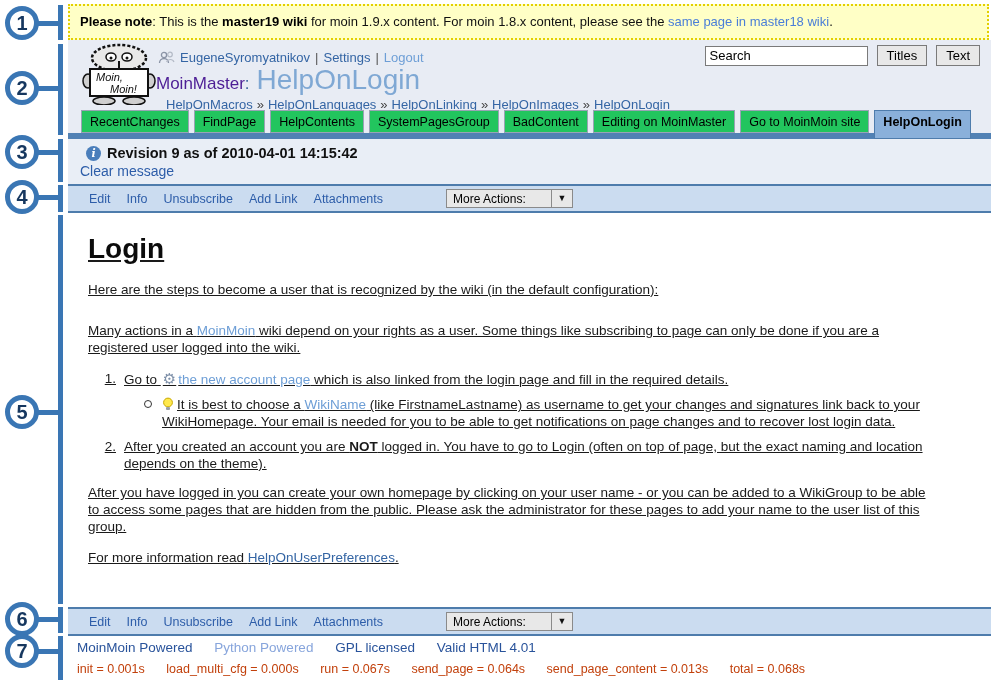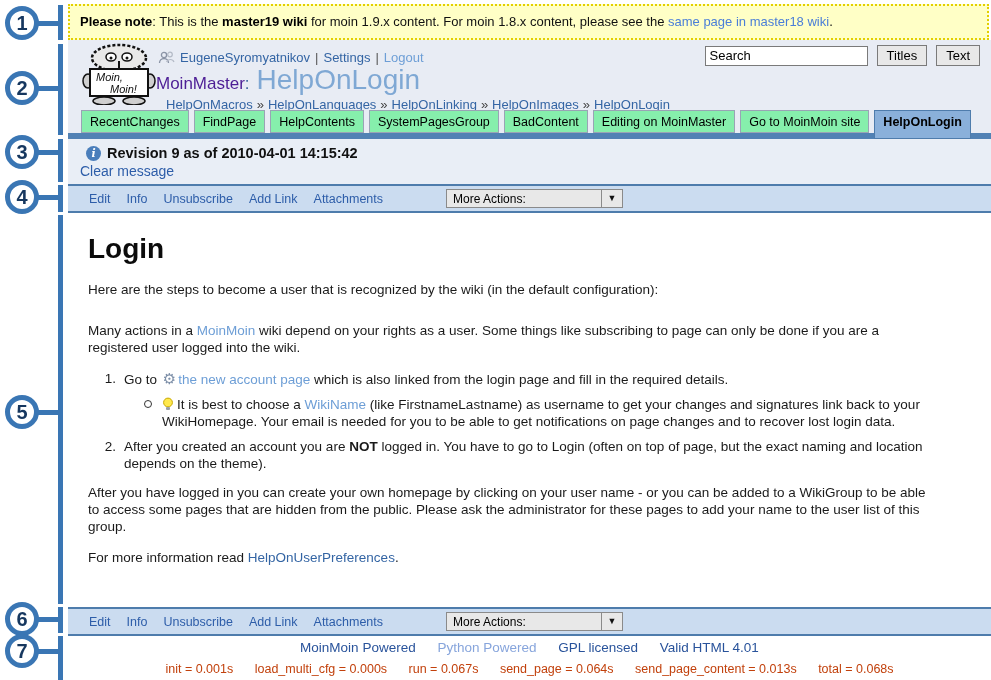--- a/index.html
+++ b/index.html
@@ -47,21 +47,21 @@
   .searchrow input {
     width:163px; height:20px; border:1px solid #7a7a7a; font-size:13px;
     padding:0 4px; font-family:inherit; background:#fff;
   }
   .btn {
     height:21px; background:#e8e8e8; border:1px solid #7a7a7a;
     font-size:13px; font-family:inherit; padding:0 9px; cursor:pointer; color:#000;
   }
   .tabs { position:absolute; left:13px; bottom:0; display:flex; align-items:flex-end; gap:5px; z-index:2; }
   .tab {
-    background:#86efac; border:1px solid #99a4b5; font-size:12.5px; color:#000;
+    background:#22c55e; border:1px solid #99a4b5; font-size:12.5px; color:#000;
     padding:4px 8px 3px 8px; white-space:nowrap; cursor:pointer;
   }
   .tab.active {
     background:#8ab0da; border-color:#4e7cac; font-weight:bold;
     padding-bottom:9px; margin-bottom:-6px;
   }
   .band { position:absolute; left:68px; top:133px; width:923px; height:6px; background:#5181b4; z-index:1; }
 
   
   .message { position:absolute; left:68px; top:139px; width:923px; height:45px; background:#e9eef6; padding:6px 0 0 18px; }
@@ -75,46 +75,46 @@
   .msg-clear { margin:2px 0 0 -6px; font-size:14px; }
 
   
   .editbar {
     position:absolute; left:68px; width:923px; height:29px; background:#cbdcf0;
     border-top:2px solid #4e7cac; border-bottom:2px solid #4e7cac;
     display:flex; align-items:center; padding-left:21px; font-size:12.5px;
   }
   .editbar .link { margin-right:16px; }
   .dropdown {
-    margin-left:47px; width:177px; height:19px; background:#e8e8e8;
+    margin-left:47px; width:127px; height:19px; background:#e8e8e8;
     border:1px solid #8a8a8a; display:flex; align-items:stretch; cursor:pointer;
   }
   .dd-label { flex:1; font-size:12px; color:#000; padding:2px 0 0 6px; }
   .dd-arrow { width:21px; border-left:1px solid #8a8a8a; text-align:center; font-size:9px; color:#111; line-height:17px; }
 
   
-  .content { position:absolute; left:68px; top:213px; width:923px; height:394px; background:#fff; }
+  .content { position:absolute; left:68px; top:213px; width:923px; height:394px; background:#fff;text-decoration:underline; }
   .content h1 { margin:20px 0 0 20px; font-size:28px; color:#0b0b0b; }
   .ctext { font-size:13.5px; line-height:17px; color:#1a1a1a; }
   .p1 { margin:24px 20px 0 20px; width:845px; }
   .p2 { margin:16px 20px 0 20px; width:845px; }
   .list { margin:14px 0 0 32px; }
   .li { display:flex; }
   .li-num { width:16px; text-align:right; margin-right:8px; flex:0 0 16px; }
   .li-text { flex:1; max-width:830px; }
   .sub { display:flex; margin:8px 0 0 44px; }
   .sub-bullet { flex:0 0 8px; width:8px; height:8px; border:1.5px solid #333; border-radius:50%; margin:4px 10px 0 0; }
   .sub-text { max-width:800px; }
   .li2 { margin-top:8px; }
   .p3 { margin:12px 20px 0 20px; width:845px; }
   .p4 { margin:14px 20px 0 20px; width:845px; }
   .gear { font-size:15px; color:#7d8fa8; margin:0 2px; }
 
   
-  .footer { position:absolute; left:68px; top:636px; width:923px; text-align:center; }
+  .footer { position:absolute; left:68px; top:636px; width:923px; }
   .flinks { margin-top:4px; font-size:13.5px; }
   .flinks .flink { margin:0 9px; cursor:pointer; color:#29539b; }
   .flinks .flink.lighter { color:#87a5dc; }
   .timing { margin-top:7px; font-size:12.5px; color:#c2410c; }
   .timing span { margin:0 9px; }
 </style>
 </head>
 <body>
 
 <div class="co-circle" style="top:6px">1</div>

